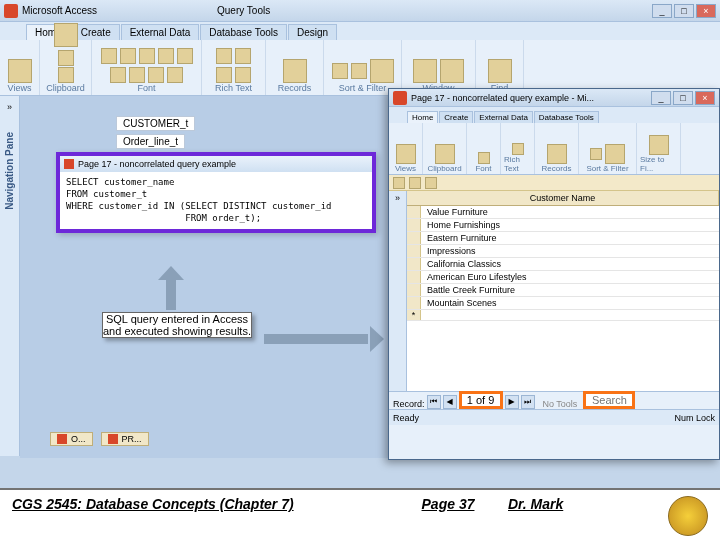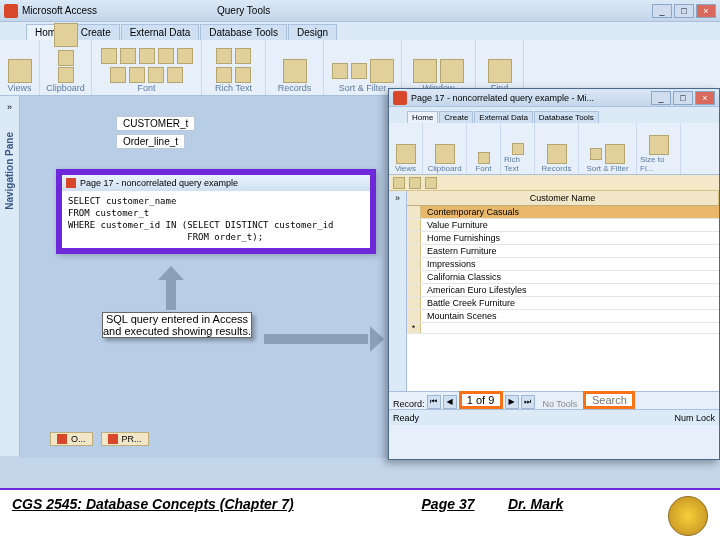--- a/index.html
+++ b/index.html
@@ -14,21 +14,21 @@
 .tabs-row .tab.active{background:#eaf2fb}
 .ribbon{height:56px;background:#e7f0fa;border-bottom:1px solid #a9c1de;display:flex}
 .rgroup{border-right:1px solid #cbdaec;padding:2px 6px;display:flex;flex-direction:column;align-items:center;justify-content:flex-end;font-size:9px}
 .rgroup .icons{display:flex;gap:3px;flex-wrap:wrap;align-items:center;justify-content:center}
 .ricon{width:16px;height:16px;background:#e2d09a;border:1px solid #b5a56e}
 .ricon.big{width:24px;height:24px}
 .rgroup .lbl{color:#5a7aa0;font-size:9px}
 .nav-pane{position:absolute;left:0;top:96px;width:20px;height:360px;background:#dce9f7;border-right:1px solid #a9c1de;display:flex;flex-direction:column;align-items:center;padding-top:6px}
 .nav-pane .v{writing-mode:vertical-rl;transform:rotate(180deg);font-size:10px;color:#3a5a85;font-weight:bold;margin-top:20px}
 .workspace{position:absolute;left:20px;top:96px;right:0;height:362px;background:#b8cde6}
-.sql-win{position:absolute;left:36px;top:73px;width:320px;background:#fff;border:6px solid #6d28d9;box-shadow:2px 2px 6px rgba(0,0,0,.2)}
+.sql-win{position:absolute;left:36px;top:56px;width:320px;background:#fff;border:4px solid #6d28d9;box-shadow:2px 2px 6px rgba(0,0,0,.2)}
 .sql-win .hdr{height:16px;background:linear-gradient(#eaf2fb,#cfe0f2);font-size:9px;padding:0 4px;display:flex;align-items:center;gap:4px}
 .sql-win .hdr .ico{width:10px;height:10px;background:#d8472a}
 .sql-win .body{padding:4px 6px;font-family:Consolas,monospace;font-size:9px;line-height:1.35;white-space:pre-wrap}
 .cust-label{position:absolute;left:96px;top:20px;font-size:10px;background:#fff;border:1px solid #bcc9da;padding:1px 6px}
 .ord-label{position:absolute;left:96px;top:38px;font-size:10px;background:#fff;border:1px solid #bcc9da;padding:1px 6px}
 .callout{position:absolute;left:82px;top:216px;width:150px;background:#fff;border:1px solid #666;font-size:11px;font-family:Arial;text-align:center;box-shadow:3px 3px 4px rgba(0,0,0,.3)}
 .arrow-up{position:absolute;left:138px;top:170px;width:26px;height:44px}
 .arrow-up::before{content:"";position:absolute;left:8px;top:10px;width:10px;height:34px;background:#8aa0b8}
 .arrow-up::after{content:"";position:absolute;left:0;top:0;width:0;height:0;border-left:13px solid transparent;border-right:13px solid transparent;border-bottom:14px solid #8aa0b8}
 .arrow-right{position:absolute;left:244px;top:230px;width:120px;height:26px}
@@ -52,21 +52,21 @@
 .grid-hdr .cell{flex:1;padding:2px 6px;border-right:1px solid #d4c48a;text-align:center;font-weight:normal}
 .grid-row{display:flex;font-size:9px;border-bottom:1px solid #e5e5e5}
 .grid-row .rh{width:14px;background:#f1e7c8;border-right:1px solid #d4c48a}
 .grid-row .cell{flex:1;padding:1px 6px}
 .grid-row.sel .cell{background:#e8b76a}
 .grid-row.new .rh::before{content:"*";display:block;text-align:center}
 .rec-nav{height:18px;background:#e7f0fa;border-top:1px solid #a9c1de;display:flex;align-items:flex-end;gap:2px;font-size:9px;padding:0 4px}
 .rec-nav .btn{width:14px;height:14px;background:#d2e1f2;border:1px solid #9cb6d4;text-align:center;cursor:pointer;font-size:8px;line-height:12px}
 .rec-nav input{width:44px;font-size:11px;border:3px solid #f97316;text-align:center}
 .status{height:16px;background:#dce9f7;border-top:1px solid #a9c1de;font-size:9px;padding:0 4px;display:flex;align-items:center;justify-content:space-between}
-.footer{position:absolute;left:0;bottom:0;right:0;height:52px;background:#fff;border-top:2px solid #6d28d9;display:flex;align-items:flex-start;padding:6px 12px;font-size:14px;font-style:italic;font-weight:bold;font-family:"Times New Roman",serif}
+.footer{position:absolute;left:0;bottom:0;right:0;height:52px;background:#fff;border-top:2px solid #737373;display:flex;align-items:flex-start;padding:6px 12px;font-size:14px;font-style:italic;font-weight:bold;font-family:"Times New Roman",serif}
 .footer .course{flex:1;text-decoration:underline}
 .footer .page{width:120px;text-align:center;text-decoration:underline}
 .footer .author{width:160px;text-align:left;text-decoration:underline}
 .footer .logo{width:40px;height:40px;background:radial-gradient(#f5cf3a,#c08a1e);border-radius:50%;border:1px solid #8a6a1e;margin-left:auto}
 .bottom-tabs{position:absolute;left:30px;top:336px;display:flex;gap:8px;font-size:9px}
 .bottom-tabs .bt{background:#f1e7c8;border:1px solid #bfae79;padding:1px 6px;display:flex;align-items:center;gap:4px}
 .bottom-tabs .bt .ico{width:10px;height:10px;background:#d8472a}
 </style>
 </head>
 <body>
@@ -260,24 +260,20 @@
       <div class="ico"></div>
       <div class="ico"></div>
       <div class="ico"></div>
     </div>
     <div class="grid-area">
       <div class="np">»</div>
       <div class="grid">
         <div class="grid-hdr">
             <div class="cell">Customer Name</div>
           </div>
-        <div class="grid-row sel">
-            <div class="rh"></div>
-            <div class="cell">Contemporary Casuals</div>
-          </div>
         <div class="grid-row">
             <div class="rh"></div>
             <div class="cell">Value Furniture</div>
           </div>
         <div class="grid-row">
             <div class="rh"></div>
             <div class="cell">Home Furnishings</div>
           </div>
         <div class="grid-row">
             <div class="rh"></div>

